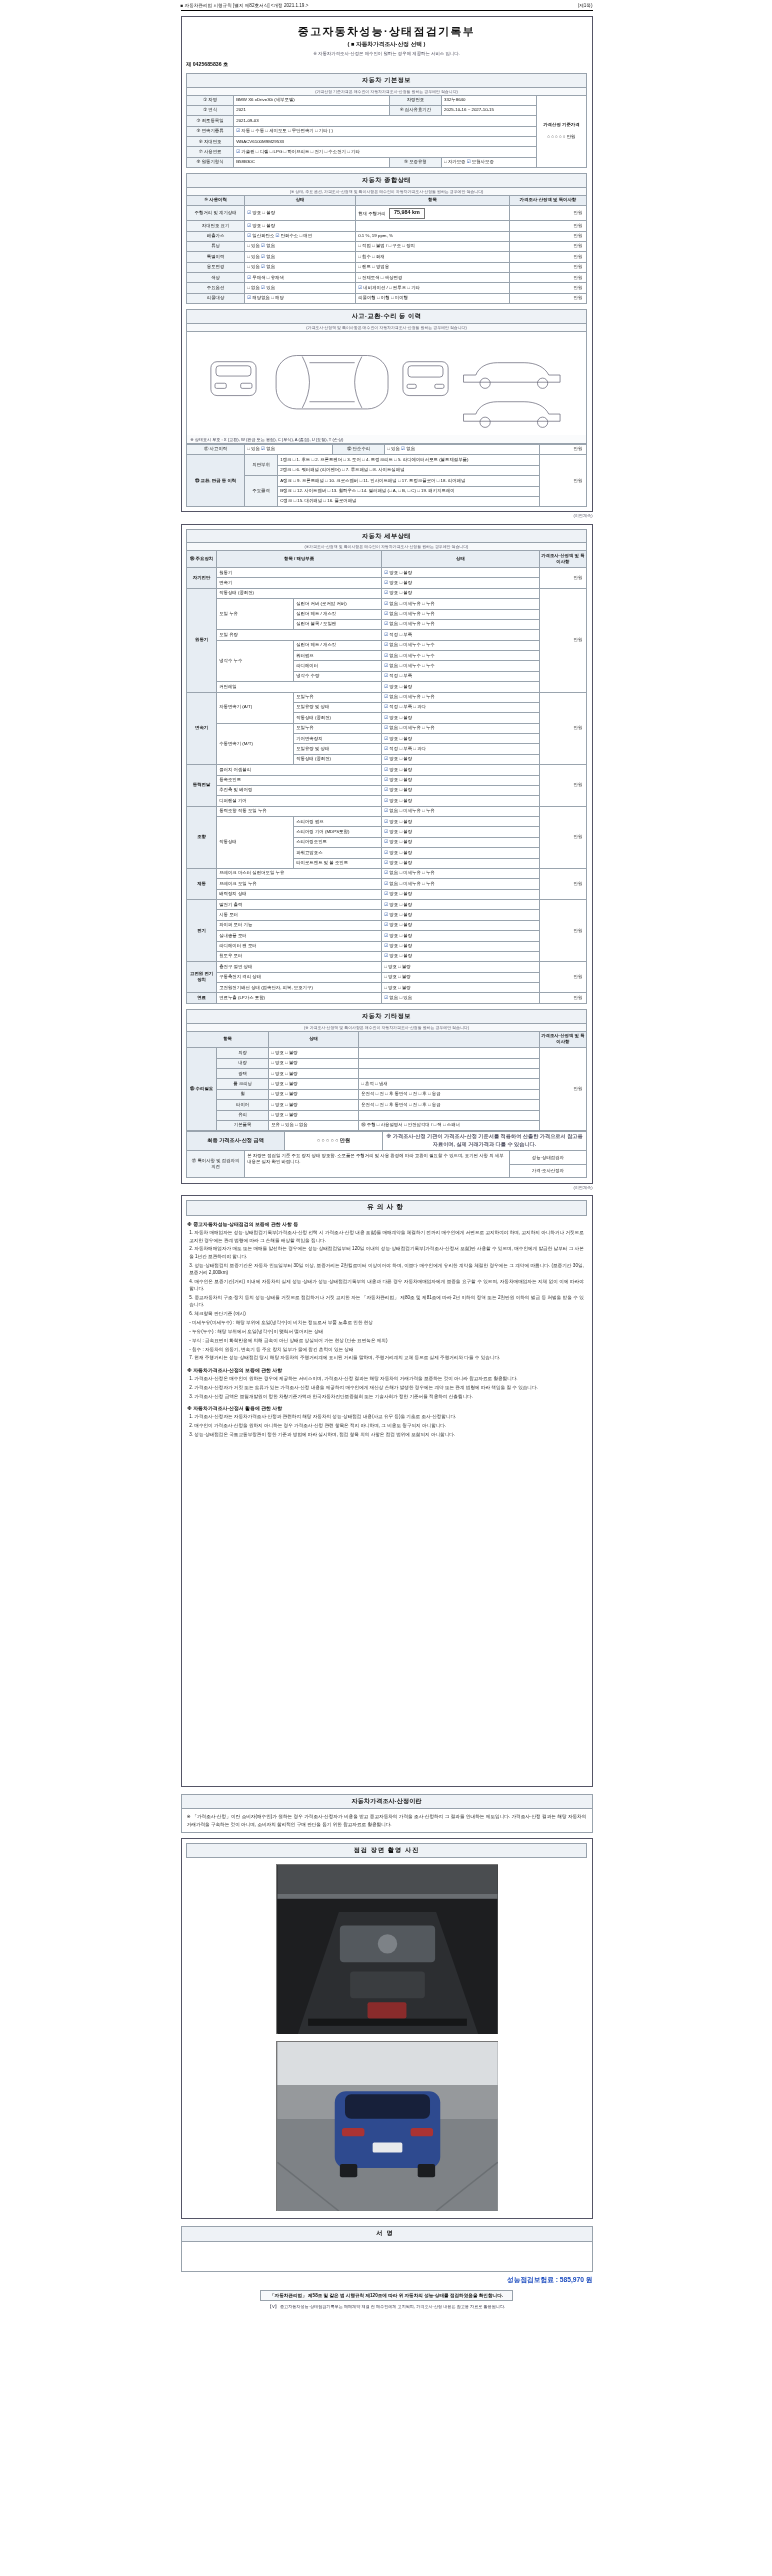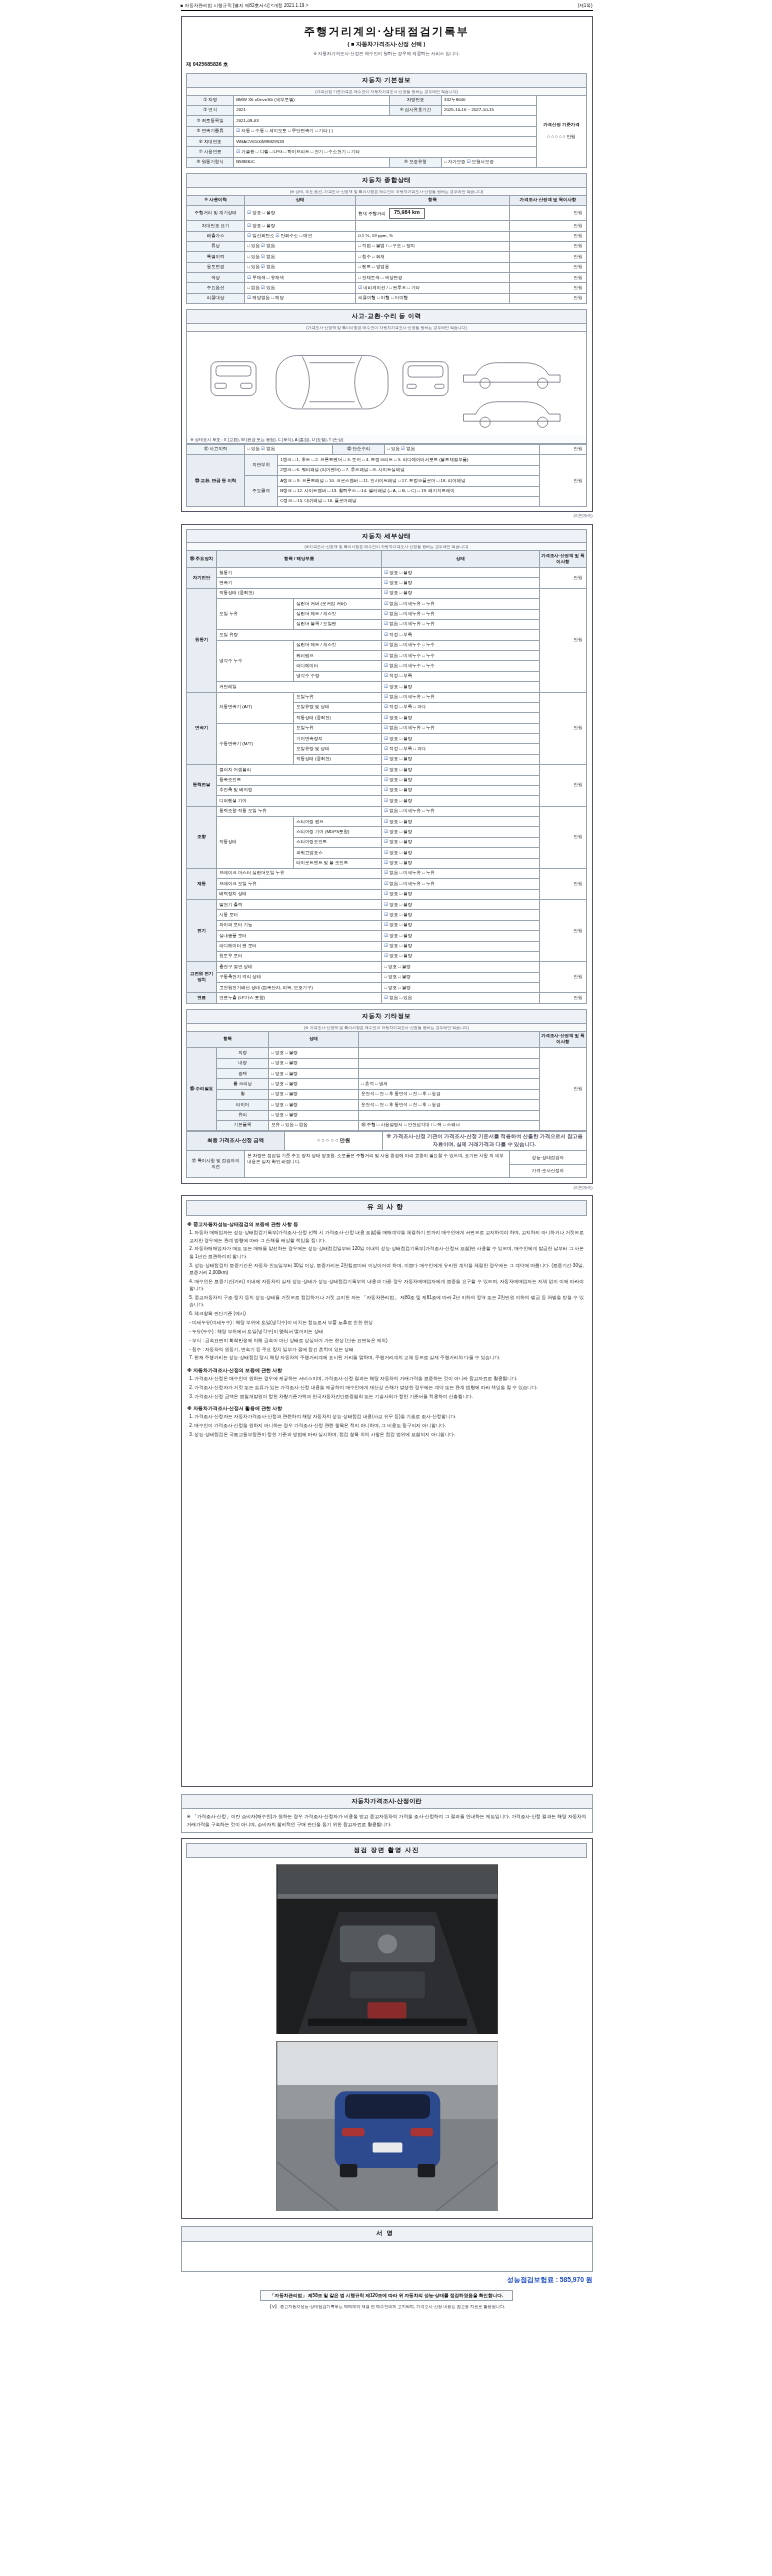--- a/index.html
+++ b/index.html
@@ -59,21 +59,21 @@
 <div class="page">
   <div class="doc">
 
     <div class="formref">
       <span>■ 자동차관리법 시행규칙 [별지 제82호서식] &lt;개정 2021.1.19.&gt;</span>
       <span>(제1쪽)</span>
     </div>
 
     <div class="card">
       <div class="doc-header">
-        <h1>주행거리계의·상태점검기록부</h1>
+        <h1>중고자동차성능·상태점검기록부</h1>
         <div class="sel">( ■ 자동차가격조사·산정 선택 )</div>
         <div class="hnote">※ 자동차가격조사·산정은 매수인이 원하는 경우에 제공하는 서비스 입니다.</div>
       </div>
       <div class="docno">제 0425685836 호</div>
 
       <div class="sec">
         <div class="sec-title">자동차 기본정보</div>
         <div class="sec-note">(가격산정 기준가격은 매수인이 자동차가격조사·산정을 원하는 경우에만 적습니다)</div>
         <table>
           <colgroup>

